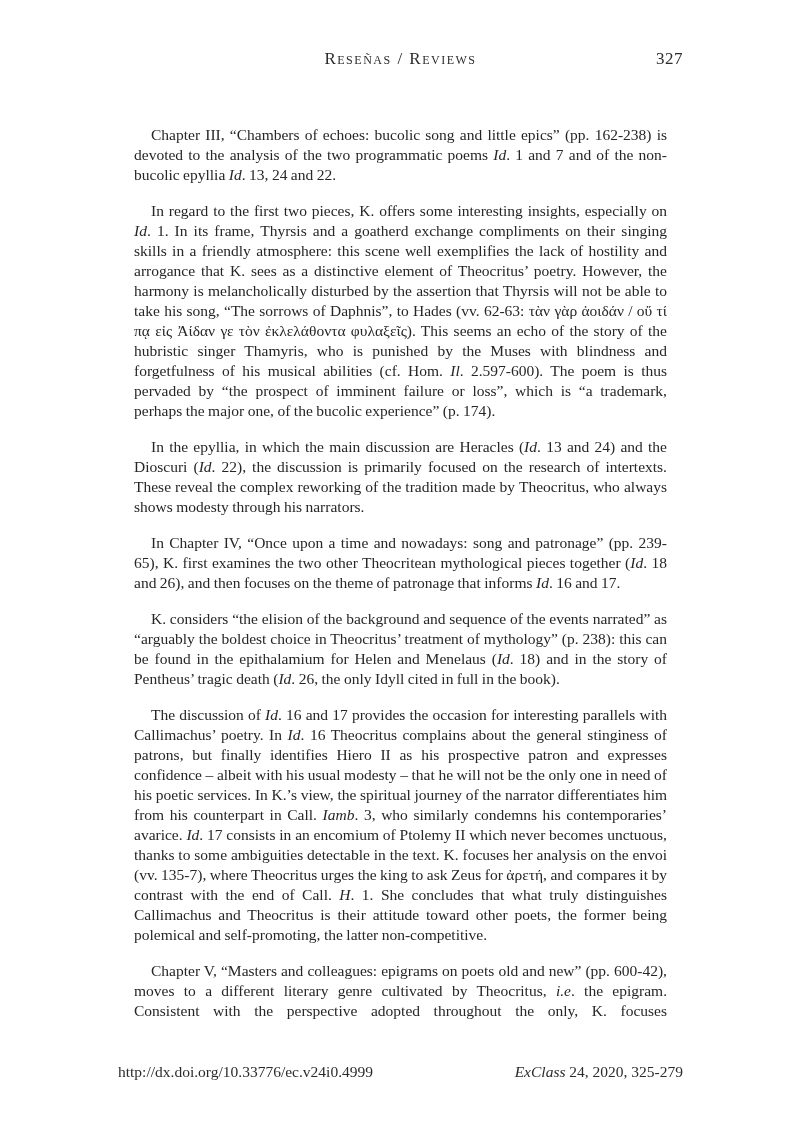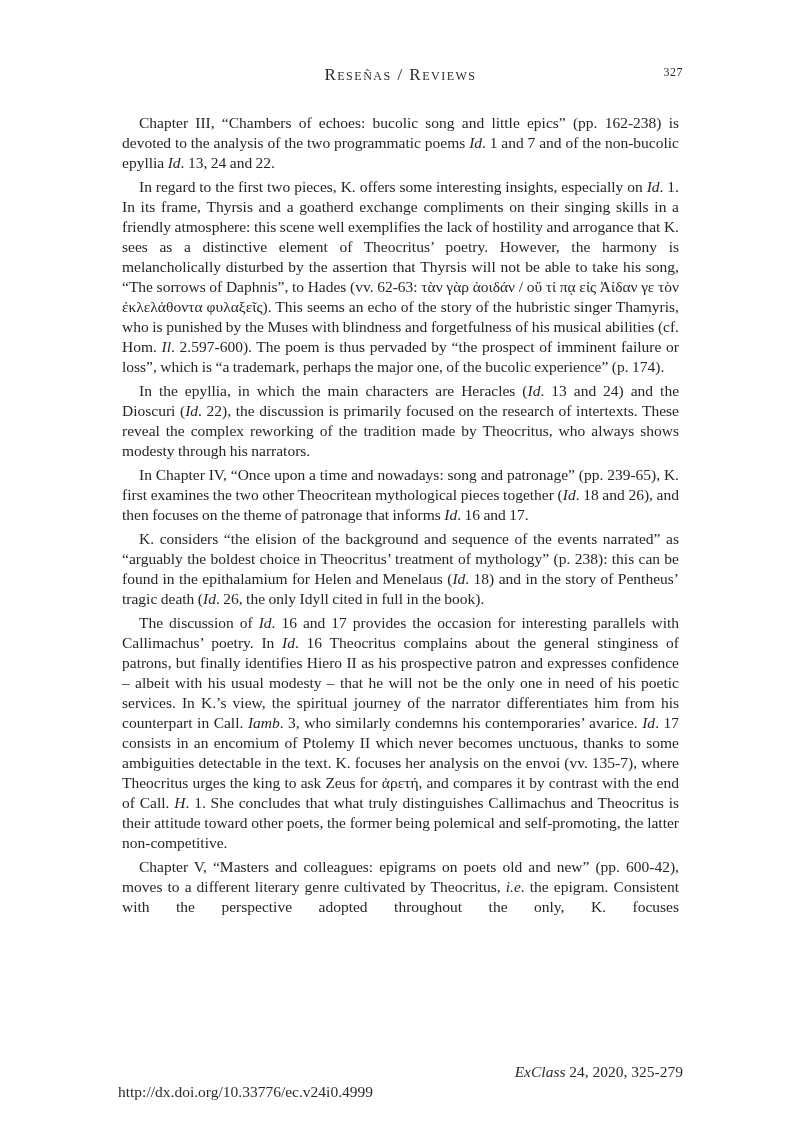--- a/index.html
+++ b/index.html
@@ -16,52 +16,52 @@
     overflow: hidden;
   }
   .page {
     position: relative;
     width: 800px;
     height: 1129px;
     background: #ffffff;
   }
   .page-header {
     position: absolute;
-    top: 66px;
+    top: 50px;
     left: 118px;
     width: 565px;
     text-align: center;
     font-size: 17px;
     line-height: 1;
   }
   .running-title {
     font-variant: small-caps;
     letter-spacing: 1.5px;
     color: #2b2b2b;
   }
   .page-number {
     position: absolute;
     right: 0;
     top: 0;
-    font-size: 12px;
+    font-size: 17px;
     letter-spacing: 0.5px;
     color: #2b2b2b;
   }
   .review-body {
     position: absolute;
     top: 109px;
     left: 118px;
     width: 565px;
     font-size: 15.5px;
     line-height: 20px;
     text-align: justify;
     word-spacing: -0.4px;
   }
   .review-body p {
-    margin: 4px;
+    margin: 16px;
     text-indent: 17px;
     hyphens: manual;
   }
   .review-body p.continues {
     text-align-last: justify;
   }
   .review-body i {
     font-style: italic;
   }
   .page-footer {
@@ -71,41 +71,40 @@
     width: 565px;
     display: flex;
     justify-content: space-between;
     font-size: 15.5px;
     line-height: 20px;
     color: #2b2b2b;
   }
   .doi-link {
     text-decoration: none;
     color: #2b2b2b;
-    margin-top: 20px;
   }
   .journal-citation i {
     font-style: italic;
   }
 </style>
 </head>
 <body>
 
 <div class="page">
 
   <div class="page-header">
     <span class="running-title">Reseñas / Reviews</span>
     <span class="page-number">327</span>
   </div>
 
   <div class="review-body">
 
   <p><span>Chapter III, “Chambers of echoes: bucolic song and little epics” (pp. 162-238) is devoted to the analysis of the two programmatic poems </span><i>Id</i><span>. 1 and 7 and of the non-bucolic epyllia </span><i>Id</i><span>. 13, 24 and 22.</span></p>
       <p><span>In regard to the first two pieces, K. offers some interesting insights, espe­cially on </span><i>Id</i><span>. 1. In its frame, Thyrsis and a goatherd exchange compliments on their singing skills in a friendly atmosphere: this scene well exemplifies the lack of hostility and arrogance that K. sees as a distinctive element of Theocritus’ poetry. However, the harmony is melancholically disturbed by the assertion that Thyrsis will not be able to take his song, “The sorrows of Daphnis”, to Hades (vv. 62-63: τὰν γὰρ ἀοιδάν / οὔ τί πᾳ εἰς Ἀίδαν γε τὸν ἐκλελάθοντα φυλαξεῖς). This seems an echo of the story of the hubristic singer Thamyris, who is punis­hed by the Muses with blindness and forgetfulness of his musical abilities (cf. Hom. </span><i>Il</i><span>. 2.597-600). The poem is thus pervaded by “the prospect of imminent failure or loss”, which is “a trademark, perhaps the major one, of the bucolic experience” (p. 174).</span></p>
-      <p><span>In the epyllia, in which the main characters are Heracles (</span><i>Id</i><span>. 13 and 24) and the Dioscuri (</span><i>Id</i><span>. 22), the discussion is primarily focused on the research of inter­texts. These reveal the complex reworking of the tradition made by Theocritus, who always shows modesty through his narrators.</span></p>
+      <p><span>In the epyllia, in which the main discussion are Heracles (</span><i>Id</i><span>. 13 and 24) and the Dioscuri (</span><i>Id</i><span>. 22), the discussion is primarily focused on the research of inter­texts. These reveal the complex reworking of the tradition made by Theocritus, who always shows modesty through his narrators.</span></p>
       <p><span>In Chapter IV, “Once upon a time and nowadays: song and patronage” (pp. 239-65), K. first examines the two other Theocritean mythological pieces to­gether (</span><i>Id</i><span>. 18 and 26), and then focuses on the theme of patronage that informs </span><i>Id</i><span>. 16 and 17.</span></p>
       <p><span>K. considers “the elision of the background and sequence of the events narra­ted” as “arguably the boldest choice in Theocritus’ treatment of mythology” (p. 238): this can be found in the epithalamium for Helen and Menelaus (</span><i>Id</i><span>. 18) and in the story of Pentheus’ tragic death (</span><i>Id</i><span>. 26, the only Idyll cited in full in the book).</span></p>
       <p><span>The discussion of </span><i>Id</i><span>. 16 and 17 provides the occasion for interesting parallels with Callimachus’ poetry. In </span><i>Id</i><span>. 16 Theocritus complains about the general stingi­ness of patrons, but finally identifies Hiero II as his prospective patron and expresses confidence – albeit with his usual modesty – that he will not be the only one in need of his poetic services. In K.’s view, the spiritual journey of the narrator differentiates him from his counterpart in Call. </span><i>Iamb</i><span>. 3, who similarly condemns his contempo­raries’ avarice. </span><i>Id</i><span>. 17 consists in an encomium of Ptolemy II which never becomes unctuous, thanks to some ambiguities detectable in the text. K. focuses her analysis on the envoi (vv. 135-7), where Theocritus urges the king to ask Zeus for ἀρετή, and compares it by contrast with the end of Call. </span><i>H</i><span>. 1. She concludes that what truly distinguishes Callimachus and Theocritus is their attitude toward other poets, the former being polemical and self-promoting, the latter non-competitive.</span></p>
       <p class="continues"><span>Chapter V, “Masters and colleagues: epigrams on poets old and new” (pp. 600-42), moves to a different literary genre cultivated by Theocritus, </span><i>i.e</i><span>. the epi­gram. Consistent with the perspective adopted throughout the only, K. focuses</span></p>
     </div>
 
   <div class="page-footer">
     <span class="doi-link">http://dx.doi.org/10.33776/ec.v24i0.4999</span>
     <span class="journal-citation">
       <i>ExClass</i><span> 24, 2020, 325-279</span>

